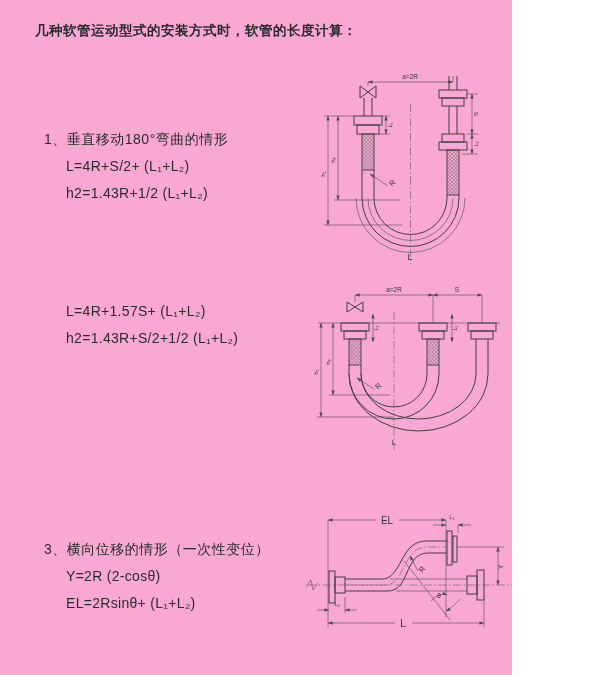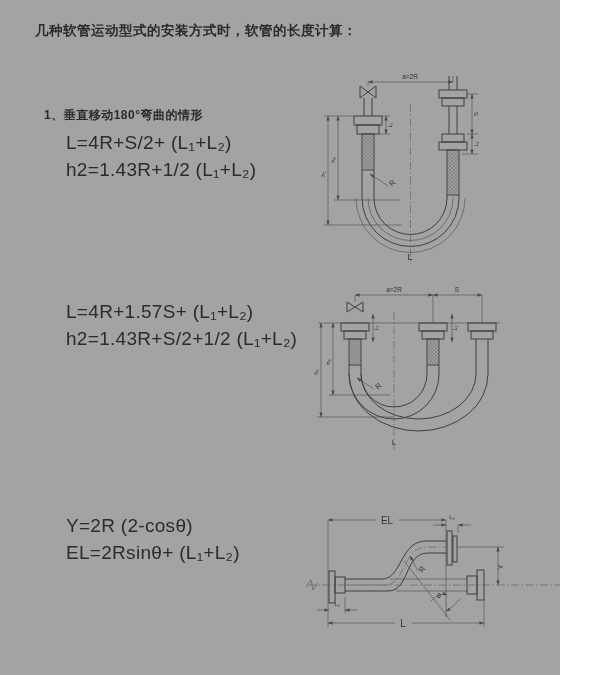--- a/index.html
+++ b/index.html
@@ -1,21 +1,21 @@
 <!DOCTYPE html>
 <html><head>
 <meta charset="utf-8">
 <style>
   html,body{margin:0;padding:0;background:#fff;}
-  .page{position:relative;width:512px;height:675px;background:#a3a3a3;overflow:hidden;
-        font-family:"Liberation Sans","DejaVu Sans",sans-serif;color:#2b2b2b;padding-left:48px;}
+  .page{position:relative;width:512px;height:675px;background:#f9a8d4;overflow:hidden;
+        font-family:"Liberation Sans","DejaVu Sans",sans-serif;color:#2b2b2b;}
   .title{position:absolute;left:35px;top:22px;font-size:13.5px;font-weight:bold;letter-spacing:.5px;}
   .sec{position:absolute;left:44px;}
-  .sec .heading{font-size:12px;font-weight:bold;line-height:27px;letter-spacing:.5px;}
-  .sec .formula{font-size:19px;line-height:27px;padding-left:22px;letter-spacing:.3px;
+  .sec .heading{font-size:14px;font-weight:normal;line-height:27px;letter-spacing:.5px;margin-top:24px;}
+  .sec .formula{font-size:14px;line-height:27px;padding-left:22px;letter-spacing:.3px;
                 font-weight:500;white-space:pre;}
   .sec1{top:102px;}
   .sec2{top:298px;}
   .sec3{top:512px;}
   svg{position:absolute;overflow:visible;}
   svg text{font-family:"Liberation Sans","DejaVu Sans",sans-serif;fill:#333;}
   .obj{stroke:#3f3f3f;stroke-width:1;fill:none;}
   .thin{stroke:#4a4a4a;stroke-width:.6;fill:none;}
   .dim{stroke:#4a4a4a;stroke-width:.6;fill:none;}
   .cl{stroke:#5a5a5a;stroke-width:.6;fill:none;stroke-dasharray:8 2.5 1.5 2.5;}
@@ -33,20 +33,21 @@
     <div class="formula">L=4R+S/2+ (L₁+L₂)</div>
     <div class="formula">h2=1.43R+1/2 (L₁+L₂)</div>
   </div>
 
   <div class="sec sec2">
     <div class="formula">L=4R+1.57S+ (L₁+L₂)</div>
     <div class="formula">h2=1.43R+S/2+1/2 (L₁+L₂)</div>
   </div>
 
   <div class="sec sec3">
+    <div class="heading">3、横向位移的情形（一次性变位）</div>
     <div class="formula">Y=2R (2-cosθ)</div>
     <div class="formula">EL=2Rsinθ+ (L₁+L₂)</div>
   </div>
 
   <svg style="left:312px;top:70px;" width="210" height="198" viewBox="0 0 210 198">
     <defs>
       <marker id="a1" viewBox="0 0 10 10" refX="9.5" refY="5" markerWidth="8" markerHeight="8" orient="auto-start-reverse">
           <path d="M0,1.5 L10,5 L0,8.5 z" fill="#4a4a4a"></path>
         </marker>
       <pattern id="h1p" width="3.5" height="3.5" patternUnits="userSpaceOnUse">

